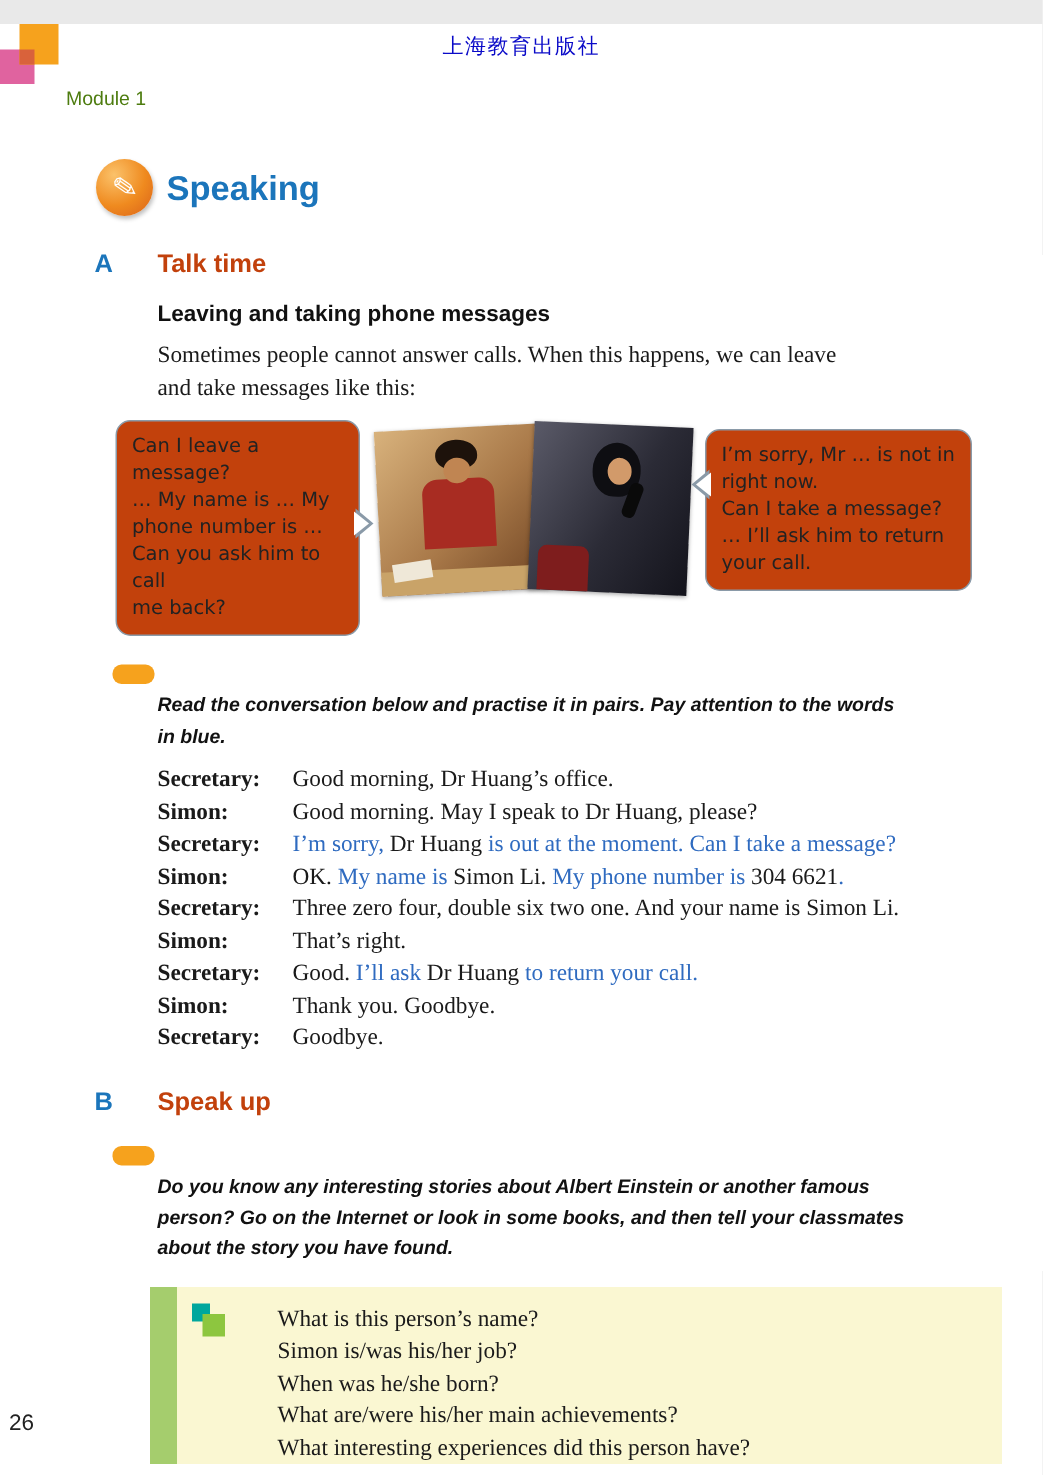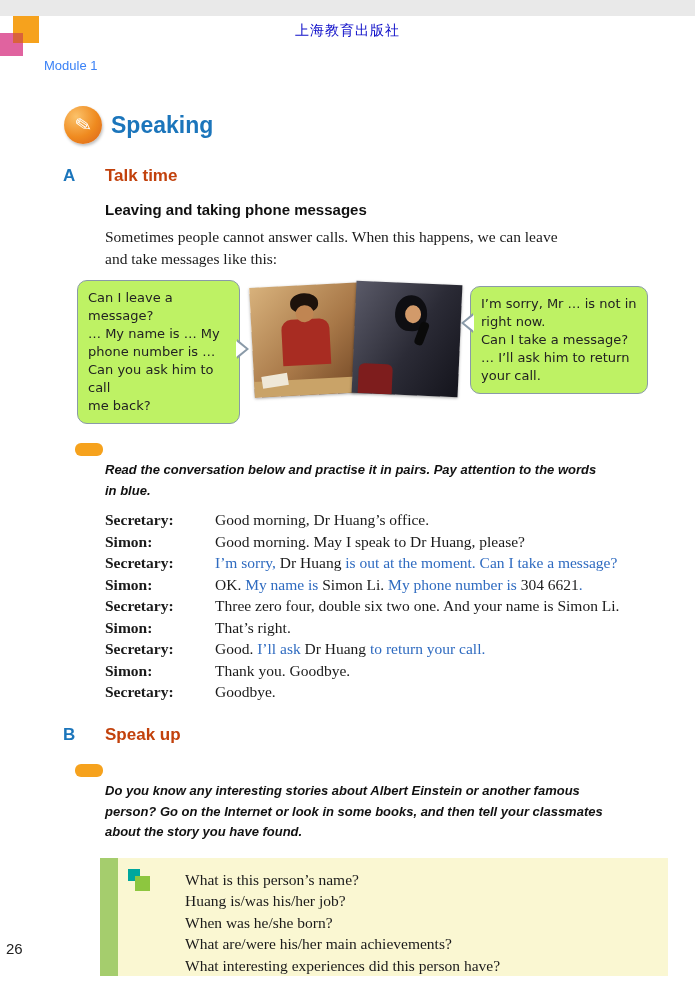--- a/index.html
+++ b/index.html
@@ -14,21 +14,21 @@
     position:absolute; top:6px; left:0; width:100%;
     text-align:center; font-family:"Liberation Sans", sans-serif;
     font-size:14px; color:#0a0ac8; letter-spacing:1px;
   }
   .sq { position:absolute; }
   .sq-orange { left:13px; top:0; width:26px; height:27px; background:#f6a21d; }
   .sq-pink   { left:0px;  top:17px; width:23px; height:23px; background:#e0639f; }
   .sq-overlap{ left:13px; top:17px; width:10px; height:10px; background:#d9623b; }
   .module {
     position:absolute; left:44px; top:42px;
-    font-family:"Liberation Sans", sans-serif; font-size:13px; color:#3b82f6;
+    font-family:"Liberation Sans", sans-serif; font-size:13px; color:#4d7c0f;
   }
   .pageno {
     position:absolute; left:6px; top:924px;
     font-family:"Liberation Sans", sans-serif; font-size:15px; color:#222;
   }
 
   .content { padding:90px 25px 0 105px; }
 
   
   .speak-head { display:flex; align-items:center; gap:9px; margin-left:-41px; }
@@ -51,21 +51,21 @@
 
   .subtitle { margin-top:15px; font-family:"Liberation Sans", sans-serif;
     font-weight:bold; font-size:15px; color:#111; }
 
   .intro { margin-top:8px; font-size:15.5px; line-height:22px; white-space:pre-line; }
 
   
   .bubble-row { display:flex; gap:10px; align-items:flex-start;
     margin-top:10px; margin-left:-28px; width:572px; }
   .bubble {
-    position:relative; background:#bef264; border:1.5px solid #8a9aa8;
+    position:relative; background:#c2410c; border:1.5px solid #8a9aa8;
     border-radius:10px; padding:8px 10px;
     font-family:"DejaVu Sans", sans-serif; font-size:13px; line-height:1.38;
     white-space:pre-line; color:#222;
   }
   .bubble-left  { width:163px; min-height:108px; }
   .bubble-right { width:178px; min-height:100px; margin-top:6px; }
   .bubble-left::after {
     content:""; position:absolute; right:-20px; top:58px;
     border:10px solid transparent; border-left:12px solid #8a9aa8;
   }
@@ -110,21 +110,21 @@
     font-family:"Liberation Sans", sans-serif; font-style:italic;
     font-size:13px; line-height:20.5px; color:#111; white-space:pre-line;font-weight:bold;
   }
   .marker {
     position:absolute; left:-30px; top:3px; width:28px; height:13px;
     border-radius:6px; background:#f6a21d;
   }
 
   
   .dialogue { margin-top:8px; width:540px; font-size:15.5px; line-height:21.5px; }
-  .dlg-row { display:flex;gap:20px; }
+  .dlg-row { display:flex; }
   .dlg-speaker { flex:0 0 90px; font-weight:bold; }
   .dlg-text { flex:0 1 auto; max-width:432px; }
   .blue { color:#2f6bc0; }
 
   
   .qbox {
     position:relative; margin-top:15px; margin-left:-5px; width:568px;
     background:#faf7d2; padding:11px 14px 0 85px;
     font-size:15.5px; line-height:21.5px;
   }
@@ -251,21 +251,21 @@
     </div>
 
     <div class="qbox">
       <div class="qbar"></div>
       <div class="qicon">
         <span class="t"></span>
         <span class="g"></span>
       </div>
       <div>
           <div class="question">What is this person’s name?</div>
-          <div class="question">Huang is/was his/her job?</div>
+          <div class="question">Simon is/was his/her job?</div>
           <div class="question">When was he/she born?</div>
           <div class="question">What are/were his/her main achievements?</div>
           <div class="question">What interesting experiences did this person have?</div>
         </div>
     </div>
 
   </div>
 
   <div class="pageno">26</div>
 

